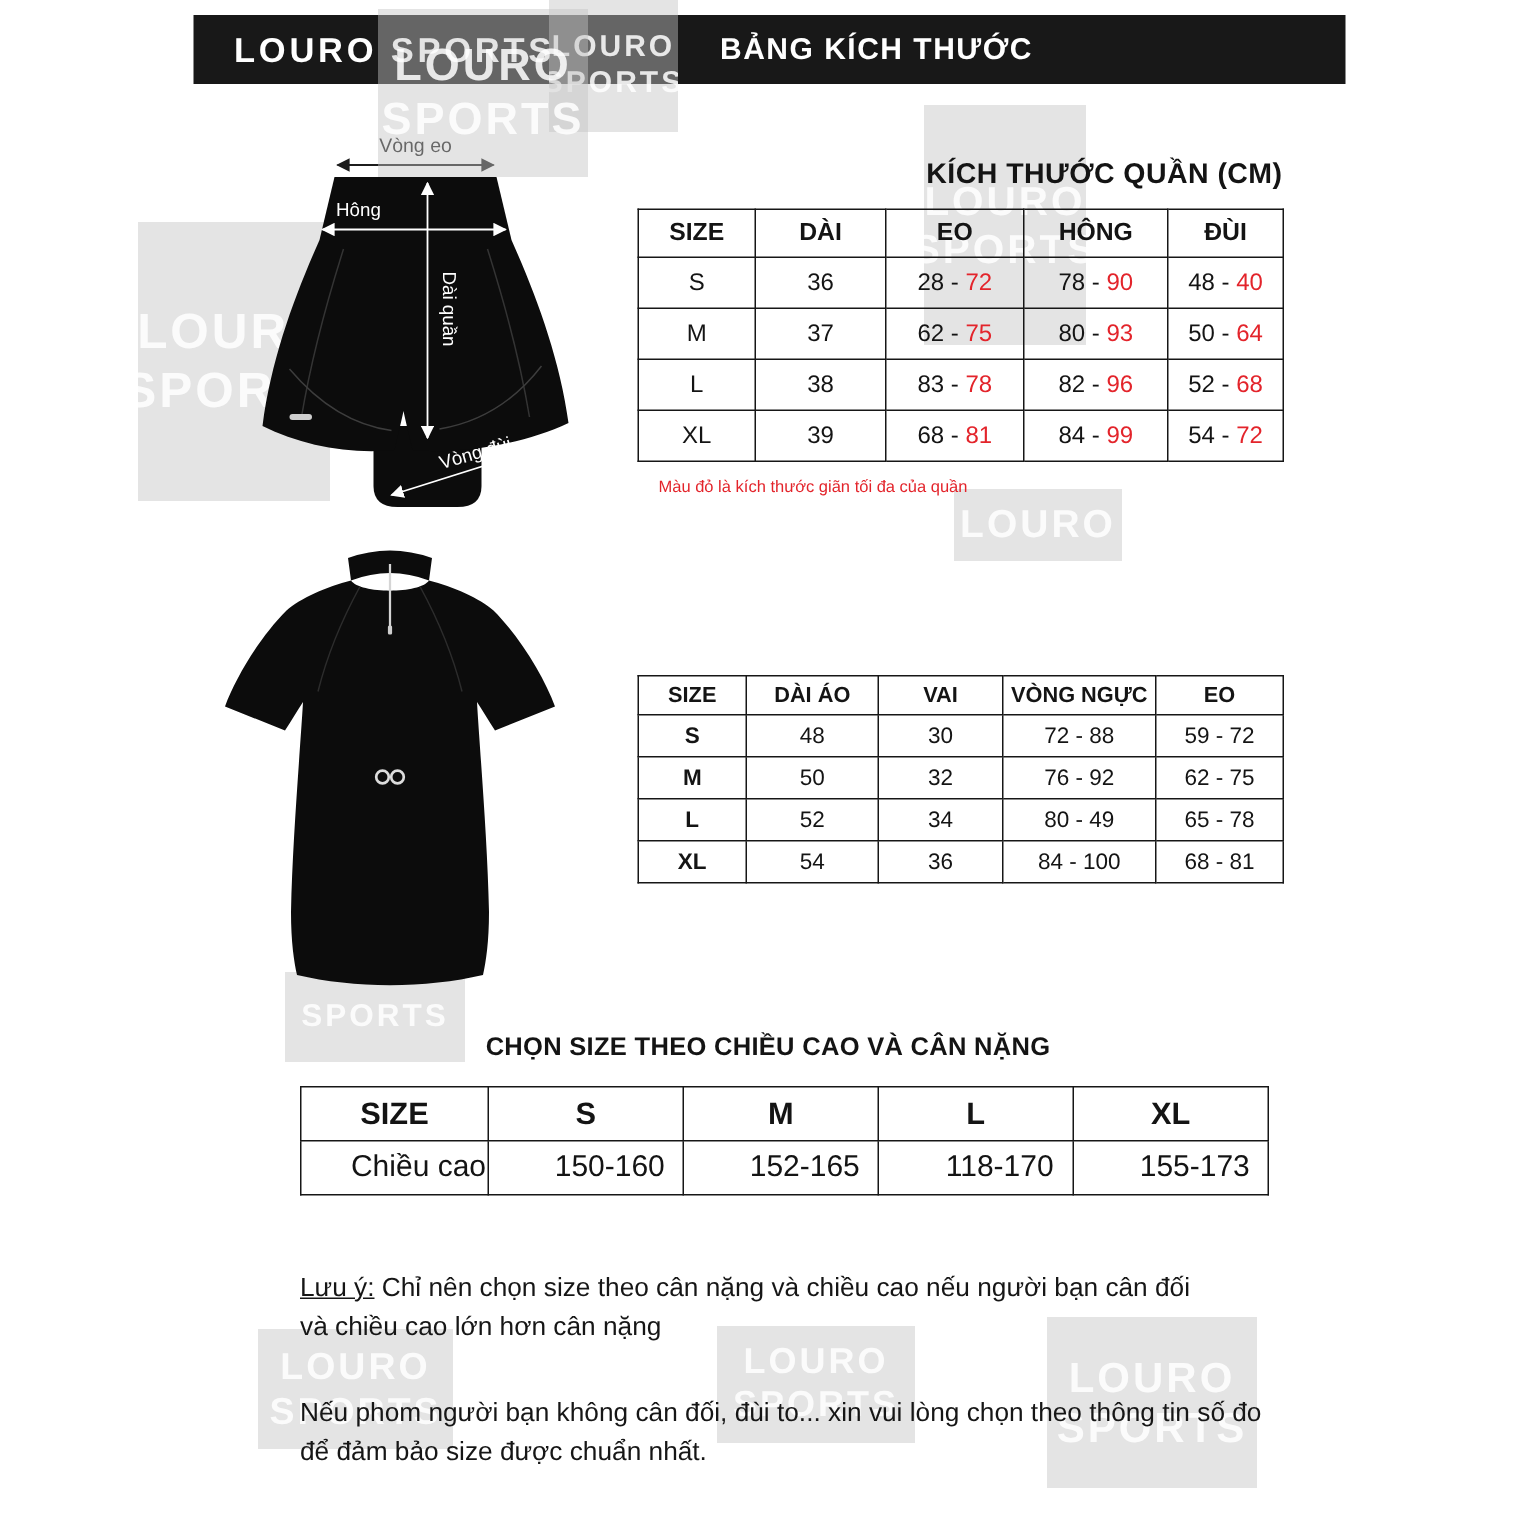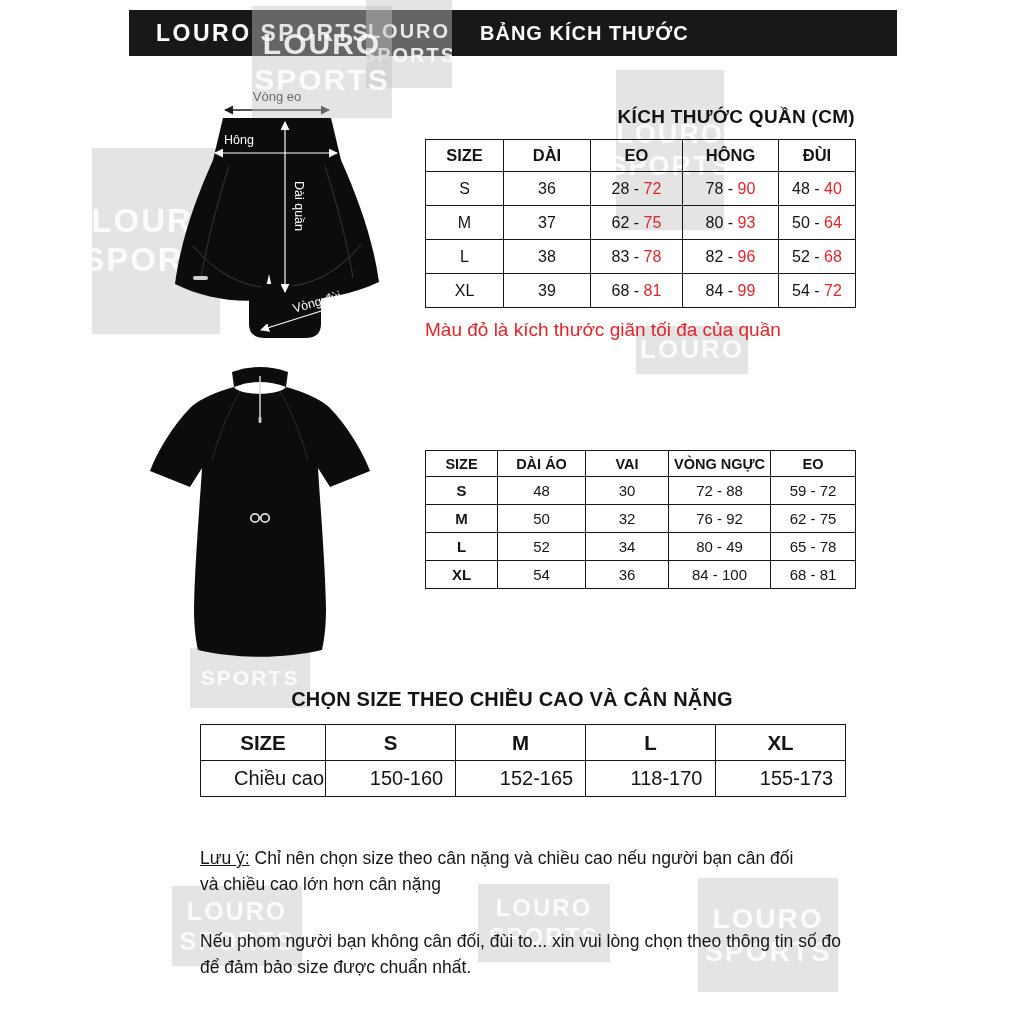--- a/index.html
+++ b/index.html
@@ -40,31 +40,31 @@
   
   table{ border-collapse:collapse; table-layout:fixed; background:transparent; }
   th,td{ border:1.5px solid #161616; text-align:center; vertical-align:middle; }
   .red{ color:var(--accent-red); }
 
   .shorts-block{ position:absolute; left:425px; top:106px; width:430px; z-index:3; }
   .tbl-title{ text-align:right; font-weight:bold; font-size:19px; letter-spacing:.3px; margin-bottom:11px; white-space:nowrap; }
   .t-shorts{ width:430px; }
   .t-shorts th{ height:32px; font-size:16.5px; }
   .t-shorts td{ height:34px; font-size:16px; }
-  .red-note{ margin-top:11px; color:var(--accent-red); font-size:19px; }
+  .red-note{ margin-top:11px; color:var(--accent-red); font-size:11px;margin-left:14px; }
 
   .shirt-block{ position:absolute; left:425px; top:450px; width:430px; z-index:3; }
   .t-shirt{ width:430px; }
   .t-shirt th{ height:26px; font-size:14.5px; }
   .t-shirt td{ height:28px; font-size:15px; }
   .t-shirt td.sz{ font-weight:bold; }
 
   .guide-title{
     position:absolute; left:0; top:688px; width:1024px; text-align:center;
-    font-weight:bold; font-size:20px; letter-spacing:.2px; z-index:3;
+    font-weight:bold; font-size:17px; letter-spacing:.2px; z-index:3;
   }
   .t-guide{ position:absolute; left:200px; top:724px; width:645px; z-index:3; }
   .t-guide th{ height:36px; font-size:20.5px; }
   .t-guide td{ height:36px; font-size:20px;padding-left:32px; }
 
   .note{ position:absolute; left:200px; font-size:17.5px; line-height:1.5; color:#161616; z-index:3; }
   .note .u{ text-decoration:underline; }
   .note-1{ top:845px; }
   .note-2{ top:928px; }
 </style>

